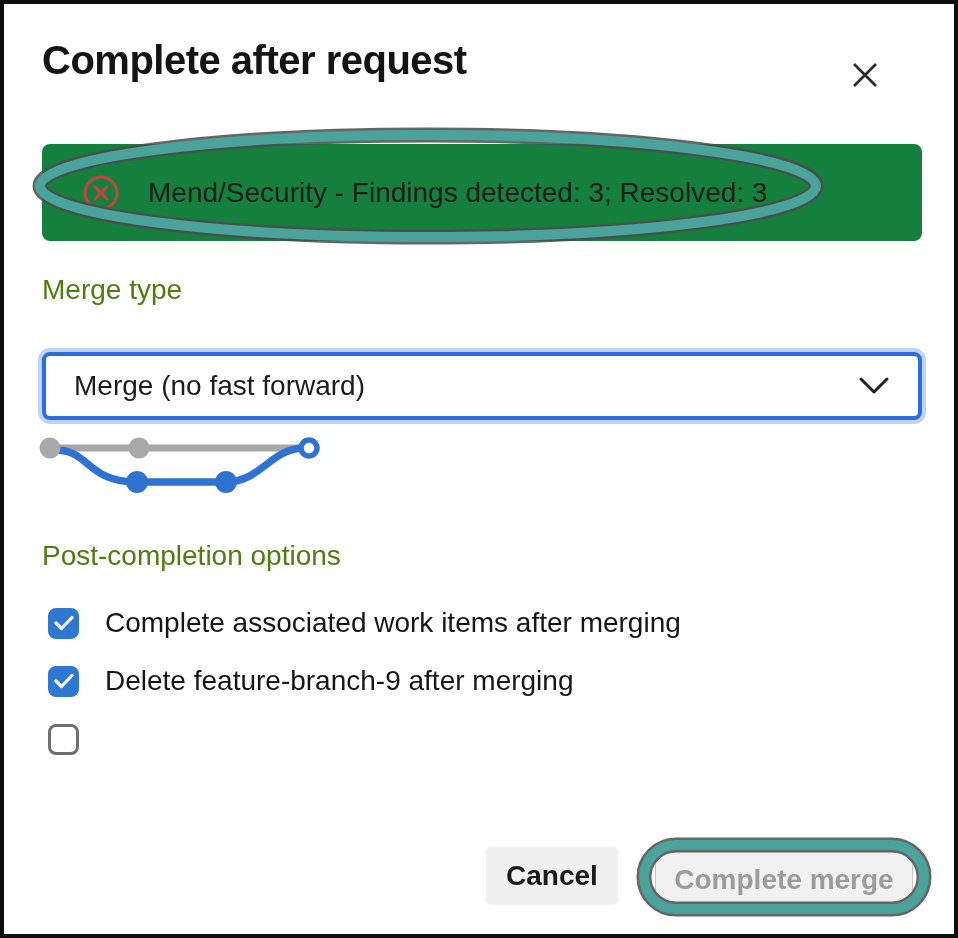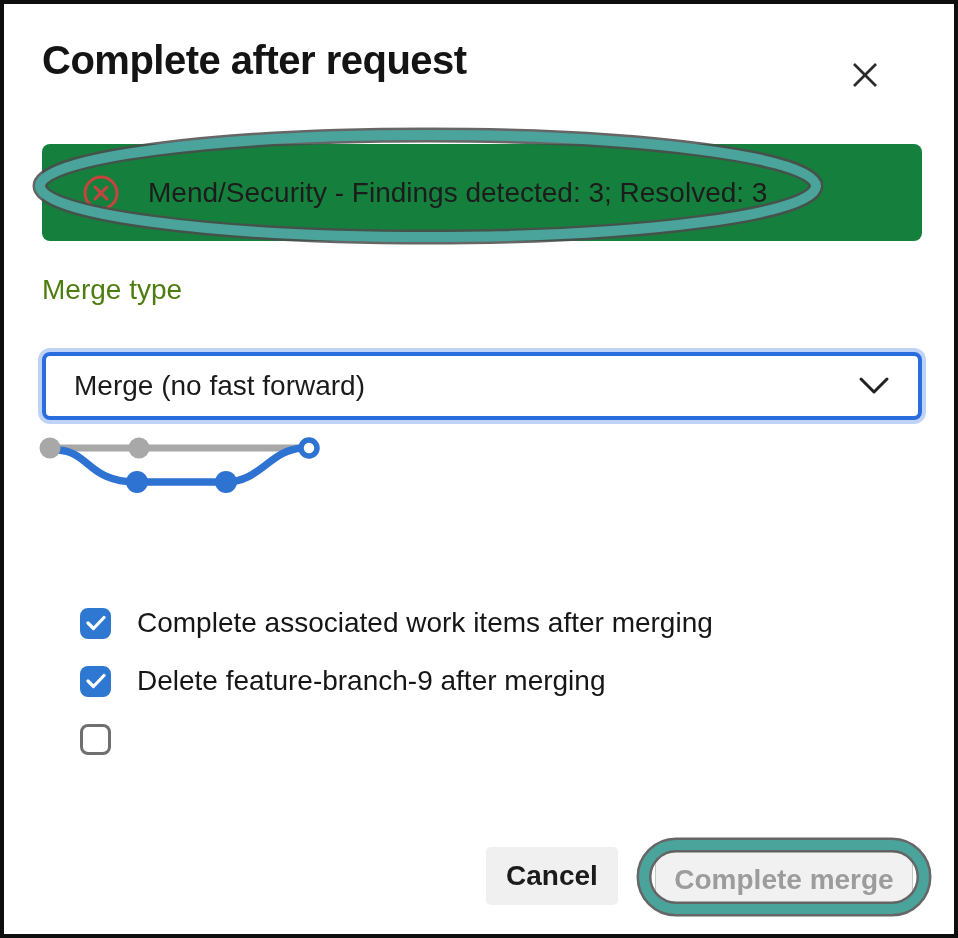--- a/index.html
+++ b/index.html
@@ -65,21 +65,20 @@
   .select-chevron { width: 32px; height: 20px; flex: 0 0 auto; }
   
   .git-diagram { position: absolute; left: 32px; top: 427px; }
   
   .post-label { top: 536px; }
   .options { position: absolute; left: 44px; top: 603px; width: 860px; }
   .option-row {
     display: flex; align-items: center;
     height: 32px; margin-bottom: 26px;
     cursor: pointer;
-    margin-left: 32px;
   }
   .checkbox {
     width: 31px; height: 31px;
     border: 3px solid #6f6f6f;
     border-radius: 8px;
     background: #ffffff;
     display: flex; align-items: center; justify-content: center;
     flex: 0 0 auto;
   }
   .checkbox .checkmark { display: none; }
@@ -150,20 +149,21 @@
   <svg class="git-diagram" width="300" height="72" viewBox="0 0 300 72">
     <line x1="14" y1="17" x2="272" y2="17" stroke="#a8a8a8" stroke-width="7"></line>
     <path d="M 22 19 C 54 21 52 51 101 51 L 190 51 C 224 51 234 19 266 17" fill="none" stroke="#2e72d2" stroke-width="7.5" stroke-linecap="round"></path>
     <circle cx="14" cy="17" r="10.5" fill="#a8a8a8"></circle>
     <circle cx="103" cy="17" r="10.5" fill="#a8a8a8"></circle>
     <circle cx="101" cy="51" r="11" fill="#2e72d2"></circle>
     <circle cx="190" cy="51" r="11" fill="#2e72d2"></circle>
     <circle cx="273" cy="17" r="8" fill="#ffffff" stroke="#2e72d2" stroke-width="5.5"></circle>
   </svg>
 
+  <div class="field-label post-label">Post-completion options</div>
 
   <div class="options">
 
     <div class="option-row">
       <span class="checkbox checked">
         <svg class="checkmark" width="20" height="16" viewBox="0 0 20 16">
           <polyline points="2,8 7.5,13.5 18,2.5" fill="none" stroke="#ffffff" stroke-width="3.2" stroke-linecap="round" stroke-linejoin="round"></polyline>
         </svg>
       </span>
       <span class="option-label">Complete associated work items after merging</span>

